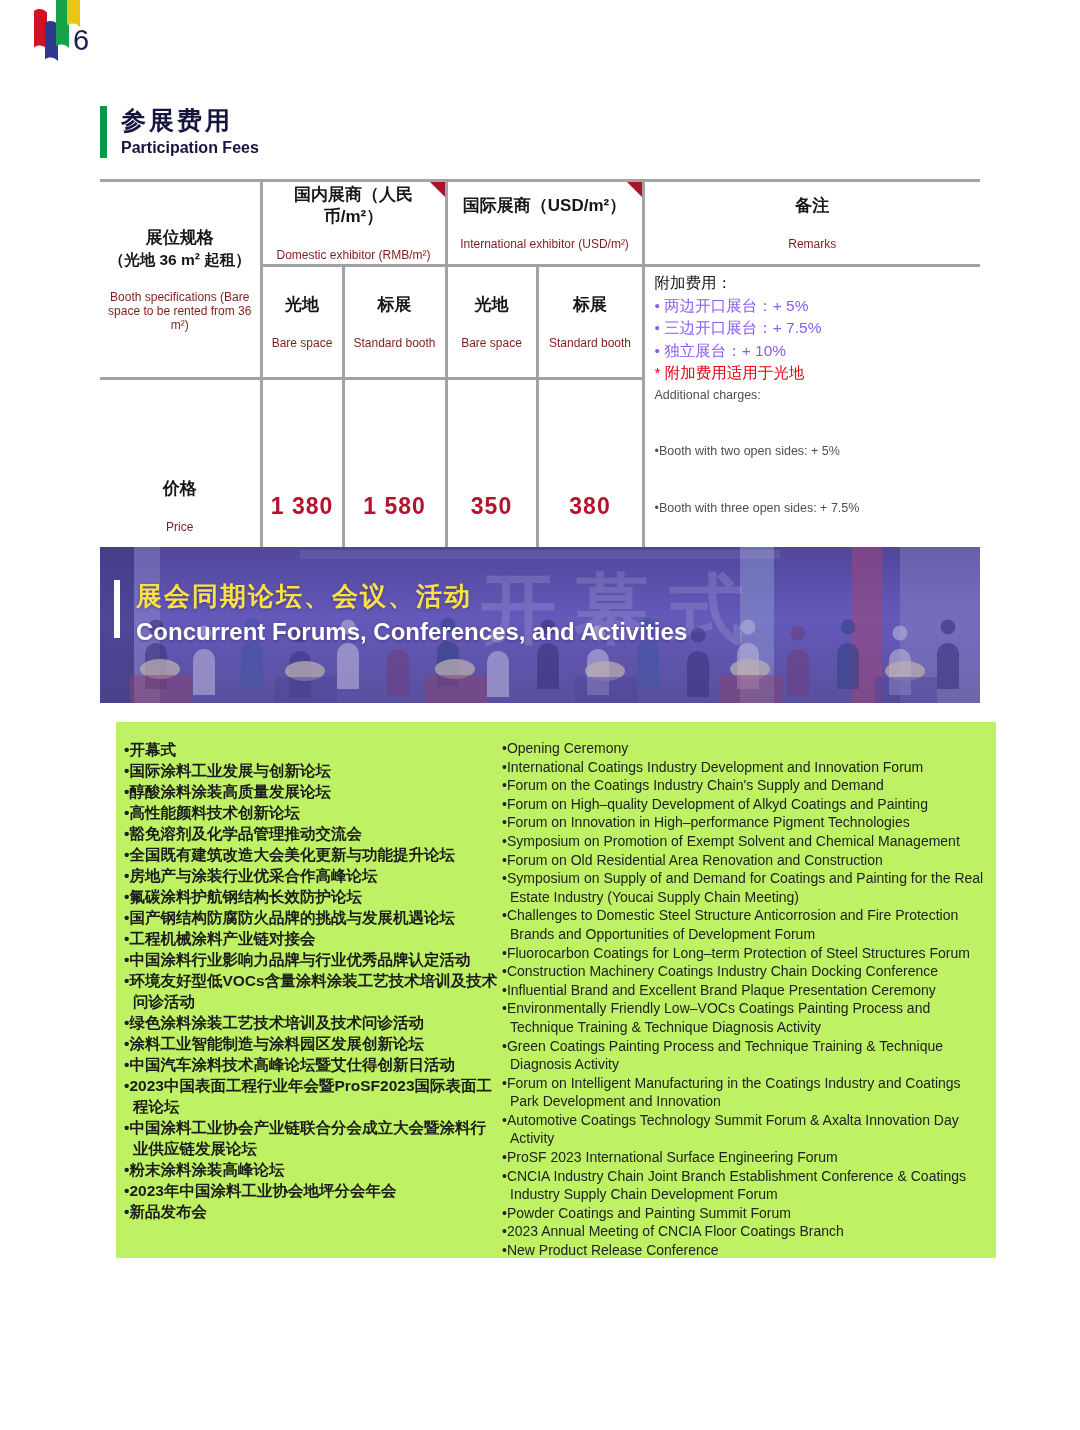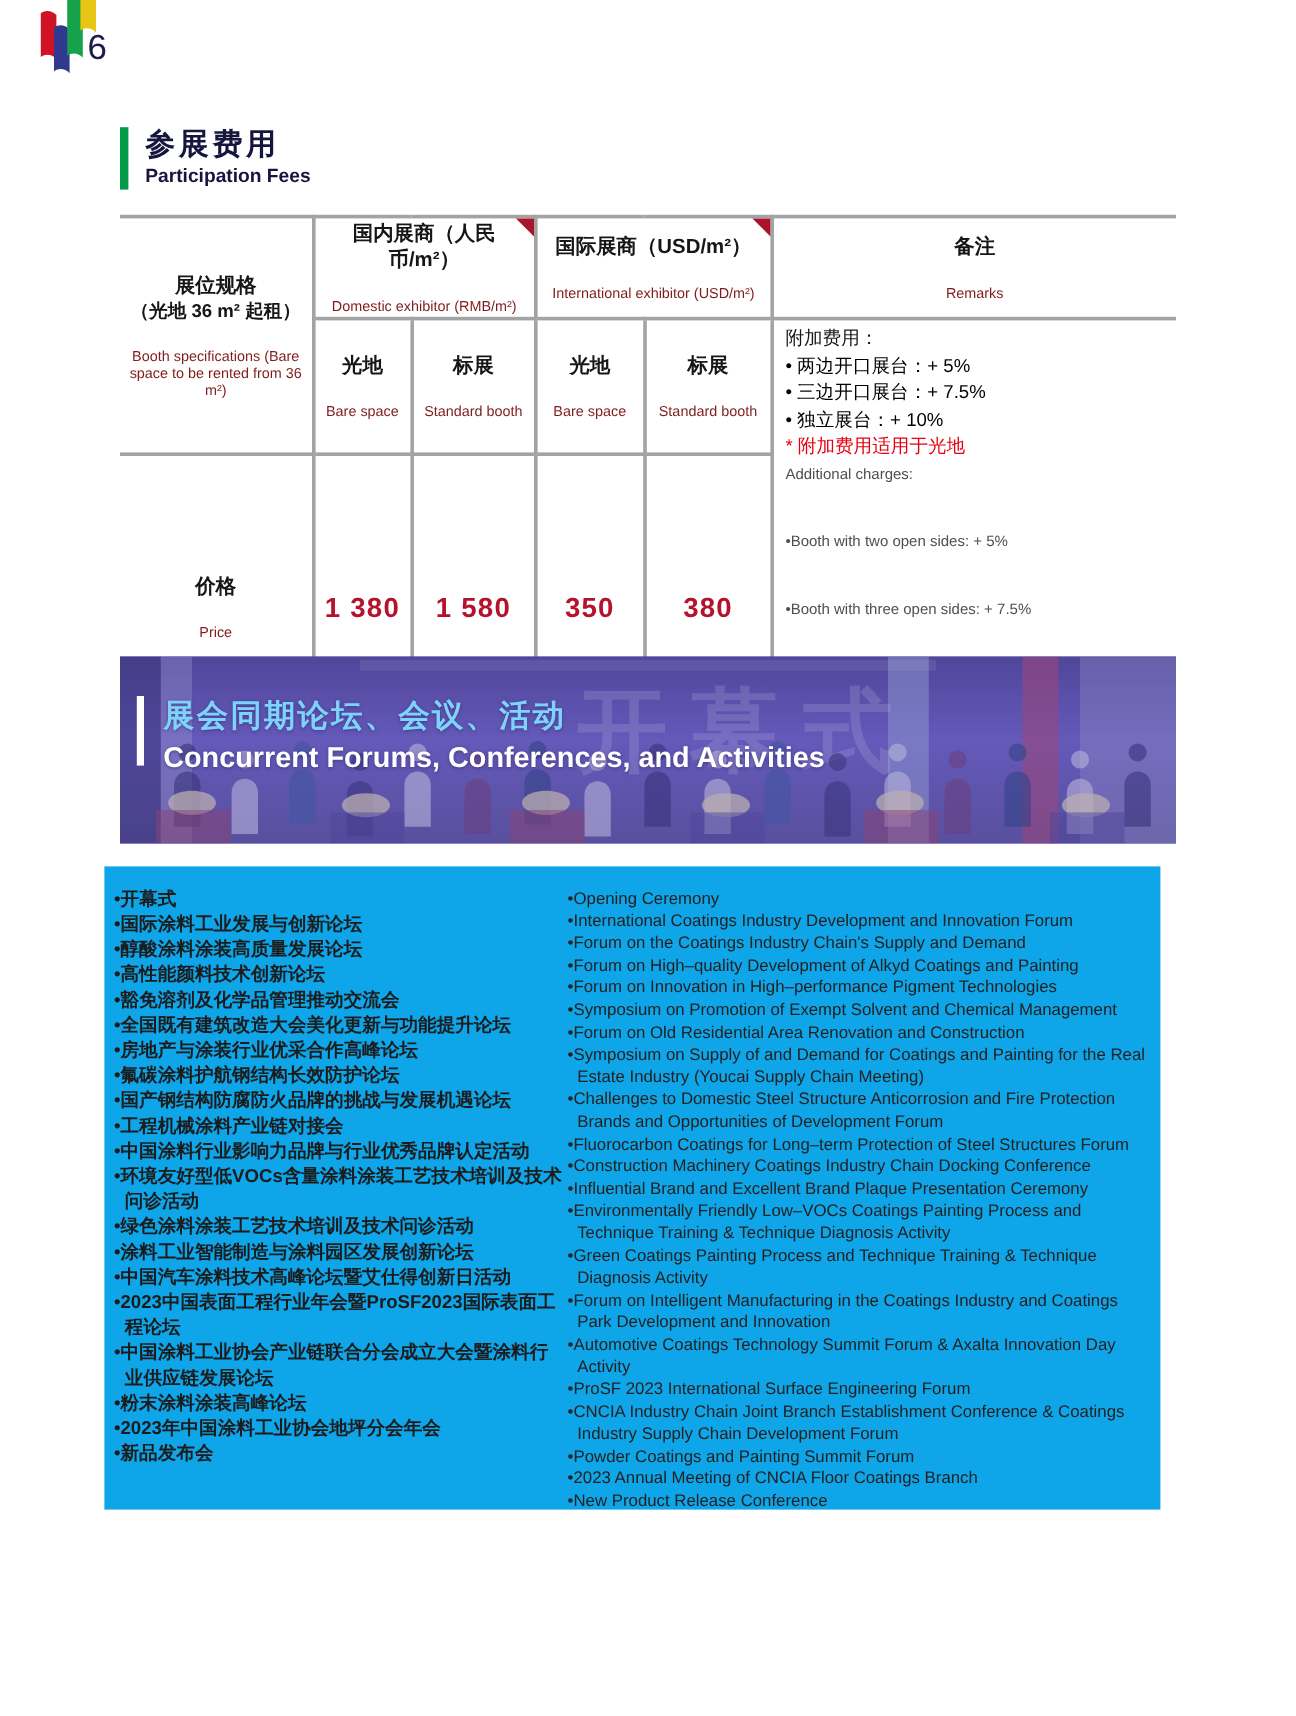--- a/index.html
+++ b/index.html
@@ -27,34 +27,34 @@
   .zh-h2{font-size:15.5px; font-weight:bold; color:#161616; line-height:21px;}
   .en-h{font-size:12px; color:#7f1d1d; line-height:14px; margin-top:20px;}
   .r1 td{height:52px;}
   .r2 td{height:52px;}
   .r3 td{height:136px;}
   .c-group{position:relative;}
   .tri{position:absolute; top:0; right:0; width:0; height:0;
        border-top:15px solid #a8152a; border-left:15px solid transparent;}
   .c-price{font-size:23px; font-weight:bold; color:#b5122d; letter-spacing:1px;}
   .c-remarks{text-align:left !important; vertical-align:top !important; padding:5px 4px 4px 10px !important;}
-  .rem-zh{font-size:15.5px; color:#000000; line-height:22.5px;}
+  .rem-zh{font-size:15.5px; color:#8b5cf6; line-height:22.5px;}
   .rem-zh-title{font-size:15.5px; color:#161616; line-height:22.5px;}
   .rem-note{font-size:15.5px; color:#e60012; line-height:22.5px;}
   .rem-en{font-size:12.5px; color:#4f4f4f; line-height:16.5px;margin-top:40px;}
   .rem-en-title{font-size:12.5px; color:#4f4f4f; line-height:16.5px; margin-top:2px;}
   
   .banner{position:absolute; left:100px; top:547px; width:880px; height:156px; overflow:hidden; background:#5b50a8;}
   .banner svg{position:absolute; left:0; top:0;}
   .banner-title{position:absolute; left:14px; top:33px; display:flex; z-index:3;}
   .whitebar{width:6px; height:58px; background:#ffffff; margin-right:16px;}
-  .banner-title .t-zh{font-size:26px; font-weight:bold; color:#7dd3fc; letter-spacing:2px; line-height:32px; text-shadow:0 1px 3px rgba(40,30,90,.5);}
+  .banner-title .t-zh{font-size:26px; font-weight:bold; color:#fde047; letter-spacing:2px; line-height:32px; text-shadow:0 1px 3px rgba(40,30,90,.5);}
   .banner-title .t-en{font-size:24px; font-weight:bold; color:#ffffff; margin-top:6px; text-shadow:0 1px 3px rgba(40,30,90,.5);}
   
-  .events{position:absolute; left:87px; top:722px; width:880px; height:536px; background:#0ea5e9;}
+  .events{position:absolute; left:116px; top:722px; width:880px; height:536px; background:#bef264;}
   ul.evlist{list-style:none; margin:0; padding:0; position:absolute;}
   ul.ev-zh{left:8px; top:17px; width:376px;}
   ul.ev-zh li{font-size:15.5px; font-weight:600; color:#1c1c1c; line-height:21px; padding-left:9px; text-indent:-9px;}
   ul.ev-en{left:386px; top:17px; width:488px;}
   ul.ev-en li{font-size:14px; color:#222222; line-height:18.6px; padding-left:8px; text-indent:-8px;}
 </style>
 </head>
 <body>
 
 <div class="page">

